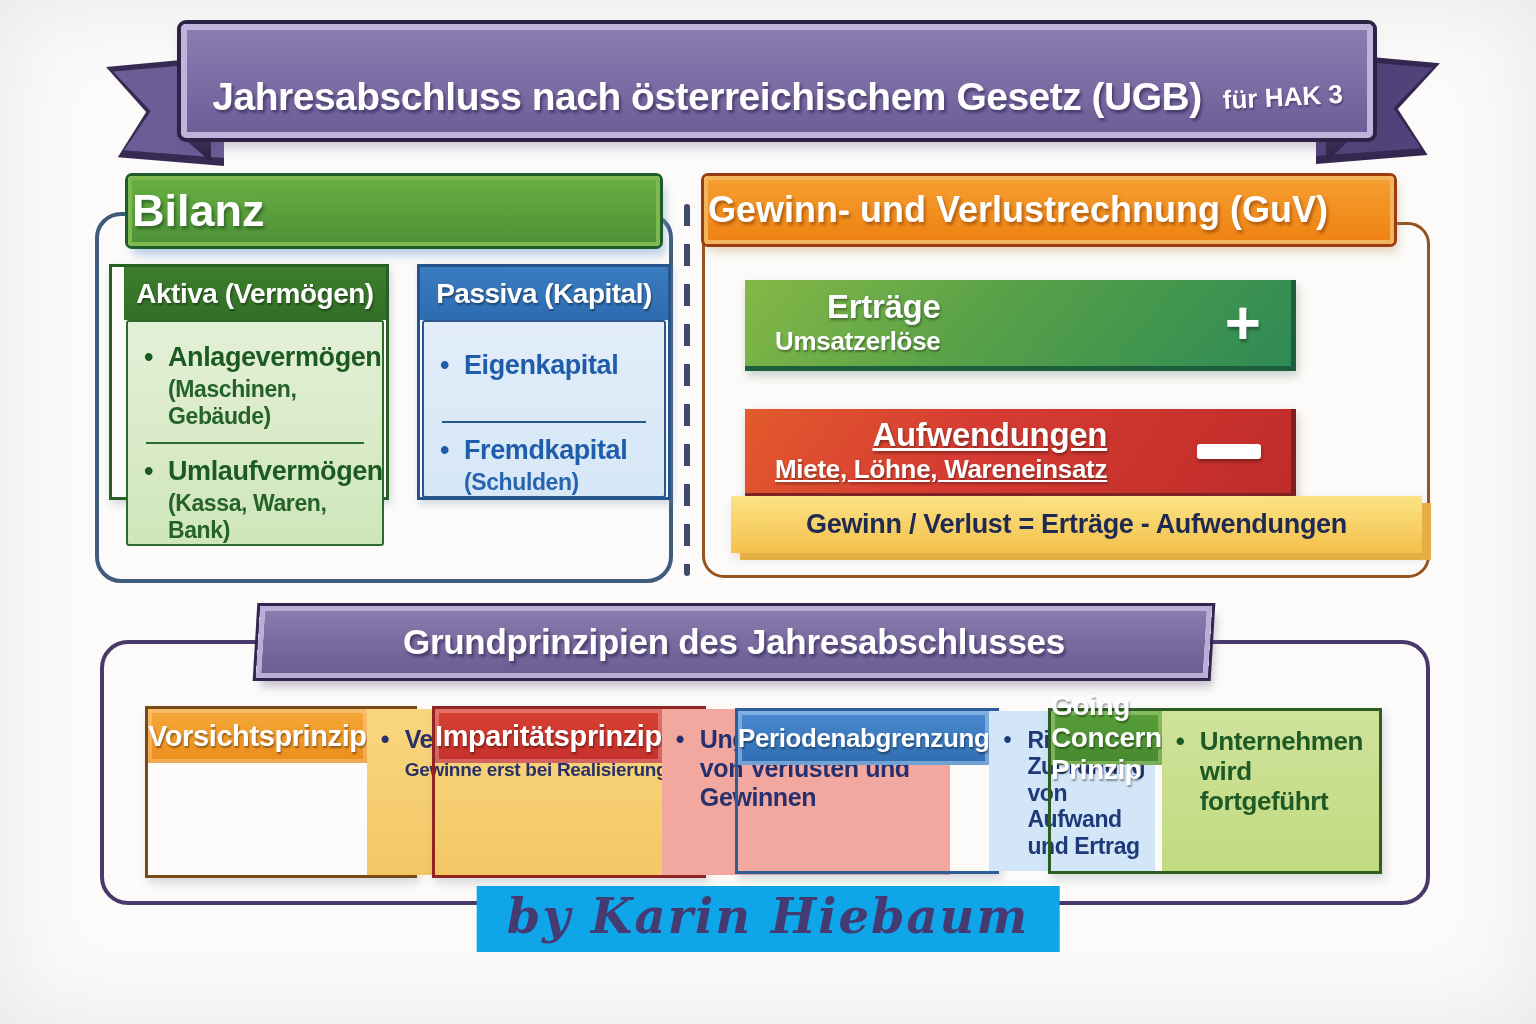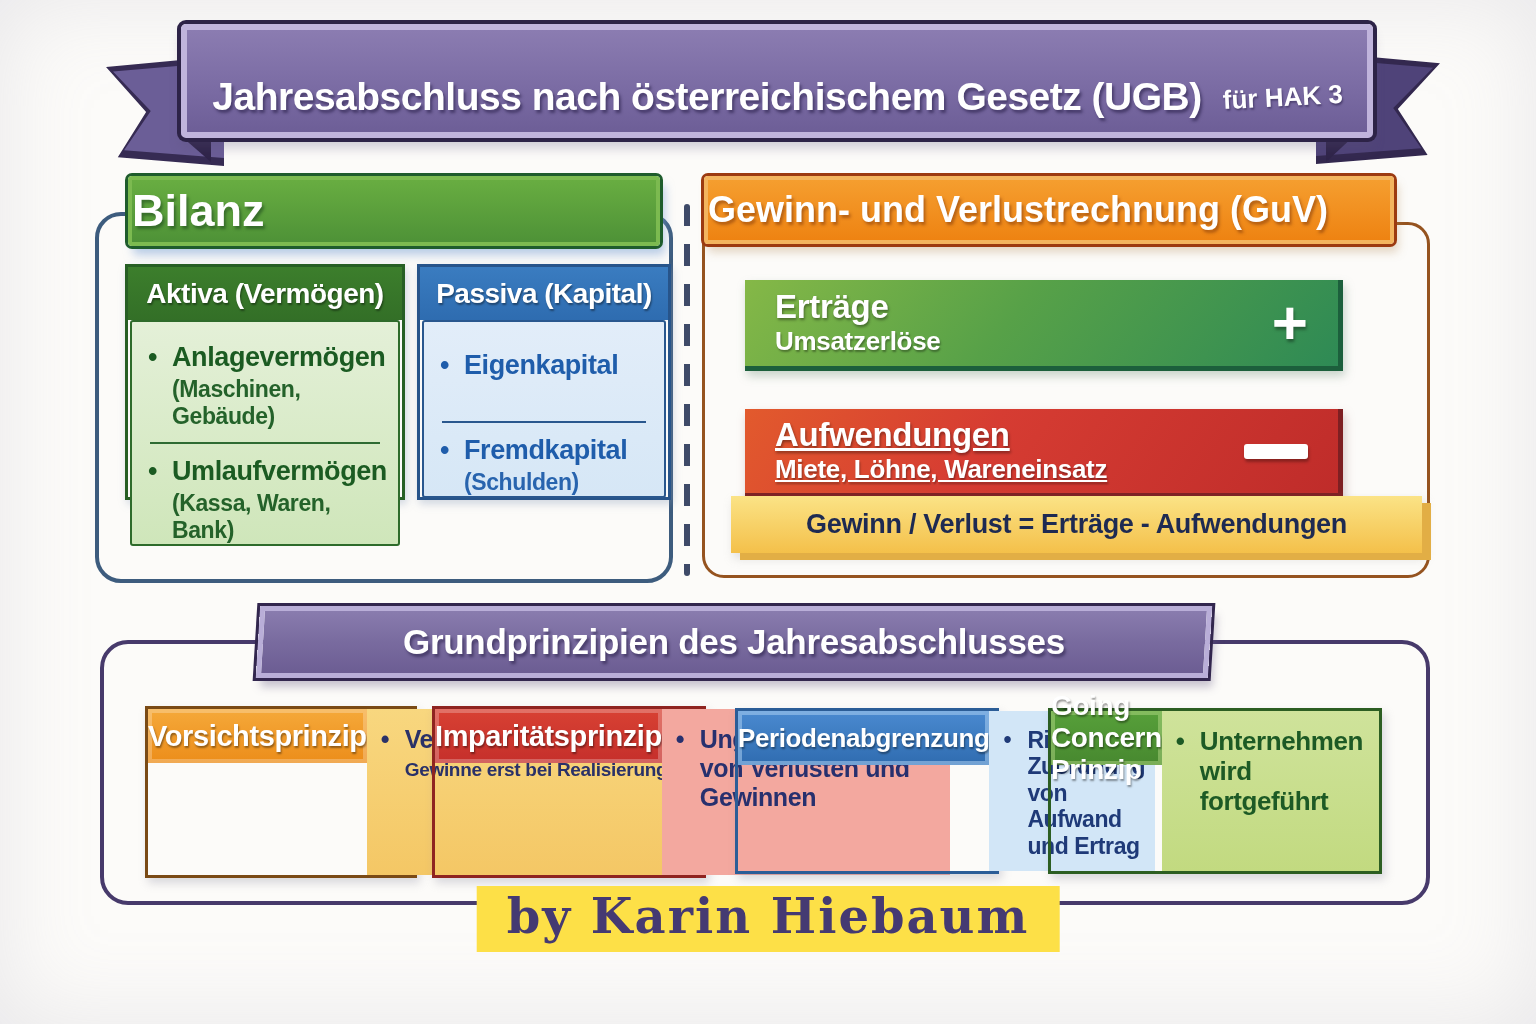--- a/index.html
+++ b/index.html
@@ -47,21 +47,21 @@
     background:linear-gradient(180deg,#68ad41,#4e9237);border:4px solid #7cba50;
     box-shadow:0 0 0 3px #1e5c2c,5px 9px 10px rgba(130,165,215,.55);
     text-shadow:2px 3px 3px rgba(20,60,25,.5);}
   .hdr-guv{left:704px;top:176px;width:690px;height:68px;font-size:36px;
     background:linear-gradient(180deg,#f59e2f,#ee8312);border:4px solid #f3b45e;
     box-shadow:0 0 0 3px #9c3a10,4px 8px 10px rgba(180,140,90,.35);
     text-shadow:2px 3px 3px rgba(120,50,10,.5);}
   
   .panel{position:absolute;box-sizing:border-box;display:flex;flex-direction:column;
     box-shadow:2px 4px 8px rgba(130,150,180,.35);}
-  .panel-aktiva{left:125px;top:264px;width:280px;height:236px;border:3px solid #275f24;}
+  .panel-aktiva{left:109px;top:264px;width:280px;height:236px;border:3px solid #275f24;padding-left:12px;}
   .panel-passiva{left:417px;top:264px;width:254px;height:236px;border:3px solid #27548a;}
   .panel-head{height:53px;flex:0 0 53px;display:flex;align-items:center;justify-content:center;
     color:#fff;font-weight:bold;font-size:28px;text-shadow:1px 2px 2px rgba(0,0,0,.4);letter-spacing:-.5px;}
   .panel-aktiva .panel-head{background:linear-gradient(180deg,#3c7e2c,#336f27);}
   .panel-passiva .panel-head{background:linear-gradient(180deg,#3a7cc0,#2e6cb0);}
   .panel-body{flex:1;margin:0 2px 2px;box-sizing:border-box;border-radius:3px;padding:14px 14px 0 16px;}
   .panel-aktiva .panel-body{background:linear-gradient(180deg,#e4f0d8,#cfe6ba);border:2px solid #2e6b2b;color:#1b5b22;}
   .panel-passiva .panel-body{background:linear-gradient(180deg,#e2edf9,#d6e7f6);border:2px solid #29578e;color:#1f5dab;}
   .li{display:flex;font-weight:bold;font-size:27px;letter-spacing:-.4px;line-height:1.15;}
   .li .dot{width:24px;flex:0 0 24px;}
@@ -72,22 +72,22 @@
   
   .equation{position:absolute;box-sizing:border-box;display:flex;align-items:center;justify-content:center;
     font-weight:bold;color:#232c52;}
   .eq-bilanz{left:150px;top:514px;width:494px;height:46px;font-size:33px;
     background:linear-gradient(180deg,#f9c455,#f2ae33);border-bottom:7px solid #d28f1f;
     box-shadow:2px 4px 7px rgba(140,140,160,.35);letter-spacing:-.5px;}
   .eq-guv{left:731px;top:496px;width:691px;height:57px;font-size:27px;color:#1e2a52;
     background:linear-gradient(180deg,#fbe386,#f4c04a);
     box-shadow:9px 7px 0 #e2ae45,3px 5px 10px rgba(150,150,150,.3);letter-spacing:-.3px;}
   
-  .guv-box{position:absolute;left:745px;width:598px;box-sizing:border-box;display:flex;align-items:center;
-    padding:0 30px;color:#fff;}
+  .guv-box{position:absolute;left:745px;width:551px;box-sizing:border-box;display:flex;align-items:center;
+    padding:0 30px;color:#fff;text-align:right;}
   .box-ertraege{top:280px;height:91px;
     background:linear-gradient(130deg,#85b847 0%,#57a148 45%,#2e8a55 100%);
     border-right:5px solid #1c5f3c;border-bottom:5px solid #1c5f3c;
     box-shadow:2px 5px 9px rgba(120,150,130,.4);}
   .box-aufwendungen{top:409px;height:89px;
     background:linear-gradient(125deg,#e25a2d 0%,#d63c32 40%,#bf2c2a 100%);
     border-right:5px solid #7e1f22;border-bottom:5px solid #7e1f22;
     box-shadow:2px 5px 9px rgba(160,120,120,.4);text-decoration:underline;}
   .guv-box .ttl{font-size:33px;font-weight:bold;text-shadow:1px 2px 3px rgba(0,0,0,.4);letter-spacing:-.3px;line-height:1.1;}
   .guv-box .sub{font-size:26px;font-weight:bold;text-shadow:1px 2px 2px rgba(0,0,0,.35);letter-spacing:-.3px;}
@@ -121,22 +121,22 @@
   .pbox-3 .phead{background:linear-gradient(180deg,#4a8ad0,#2f6cb0);font-size:26px;box-shadow:inset 0 0 0 4px rgba(170,205,240,.55);}
   .pbox-3 .pbody{background:#d2e6f7;color:#1f3a78;}
   .pbox-3 .li{font-size:23px;}
   .pbox-4{left:1048px;top:708px;width:334px;height:166px;border:3px solid #2c5e22;}
   .pbox-4 .phead{background:linear-gradient(180deg,#57a03a,#47882f);font-size:28px;box-shadow:inset 0 0 0 4px rgba(200,230,150,.4);}
   .pbox-4 .pbody{background:linear-gradient(180deg,#cfe39b,#c2da80);color:#1d5a25;}
   .pbox-4 .li{font-size:26px;}
   .p1-line2{margin-left:24px;font-size:19px;letter-spacing:-.3px;margin-top:4px;white-space:nowrap;}
   
   .credit{position:absolute;left:50%;top:886px;transform:translateX(-50%);z-index:6;
-    background:#fde047;padding:2px 30px 8px;
-    font-family:"DejaVu Serif",serif;font-weight:bold;
+    background:#0ea5e9;padding:2px 30px 8px;
+    font-family:"DejaVu Serif",serif;font-style:italic;font-weight:bold;
     font-size:48px;letter-spacing:2px;color:#453a72;white-space:nowrap;}
 </style>
 </head>
 <body>
 
 <div class="canvas">
 
   <div class="tail tail-left"></div>
   <div class="tail tail-right"></div>
   <div class="fold fold-left"></div>

